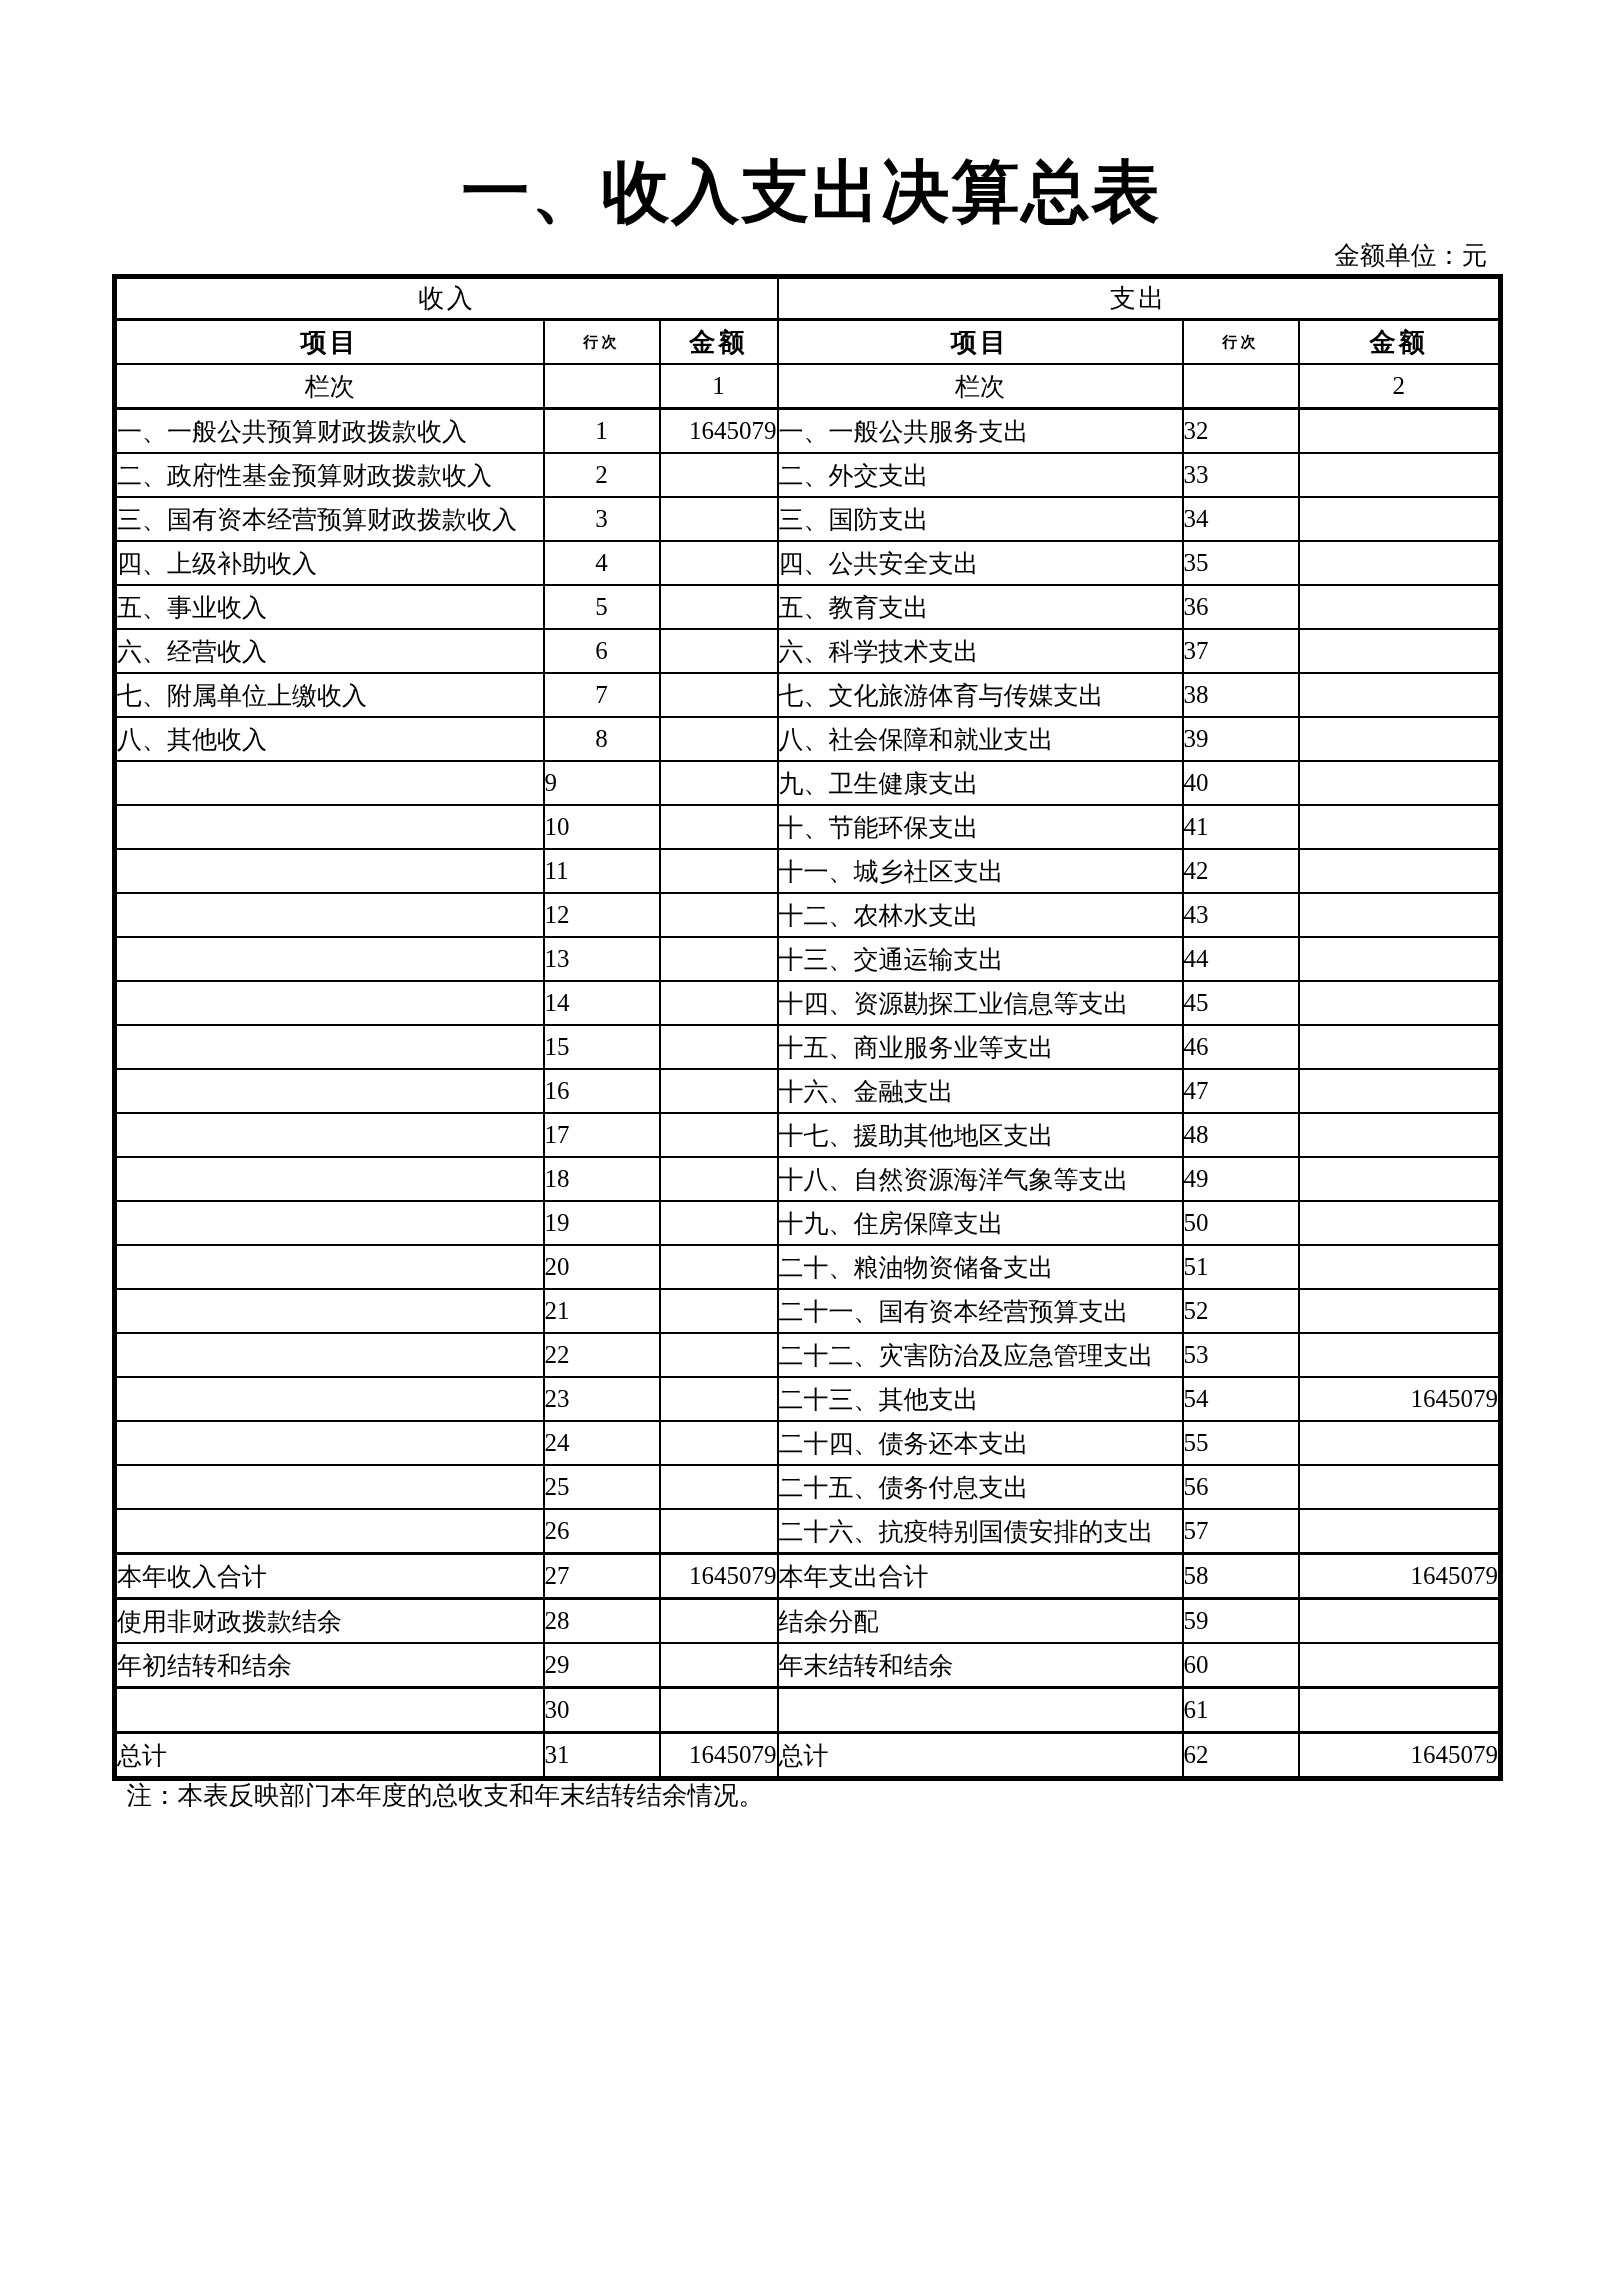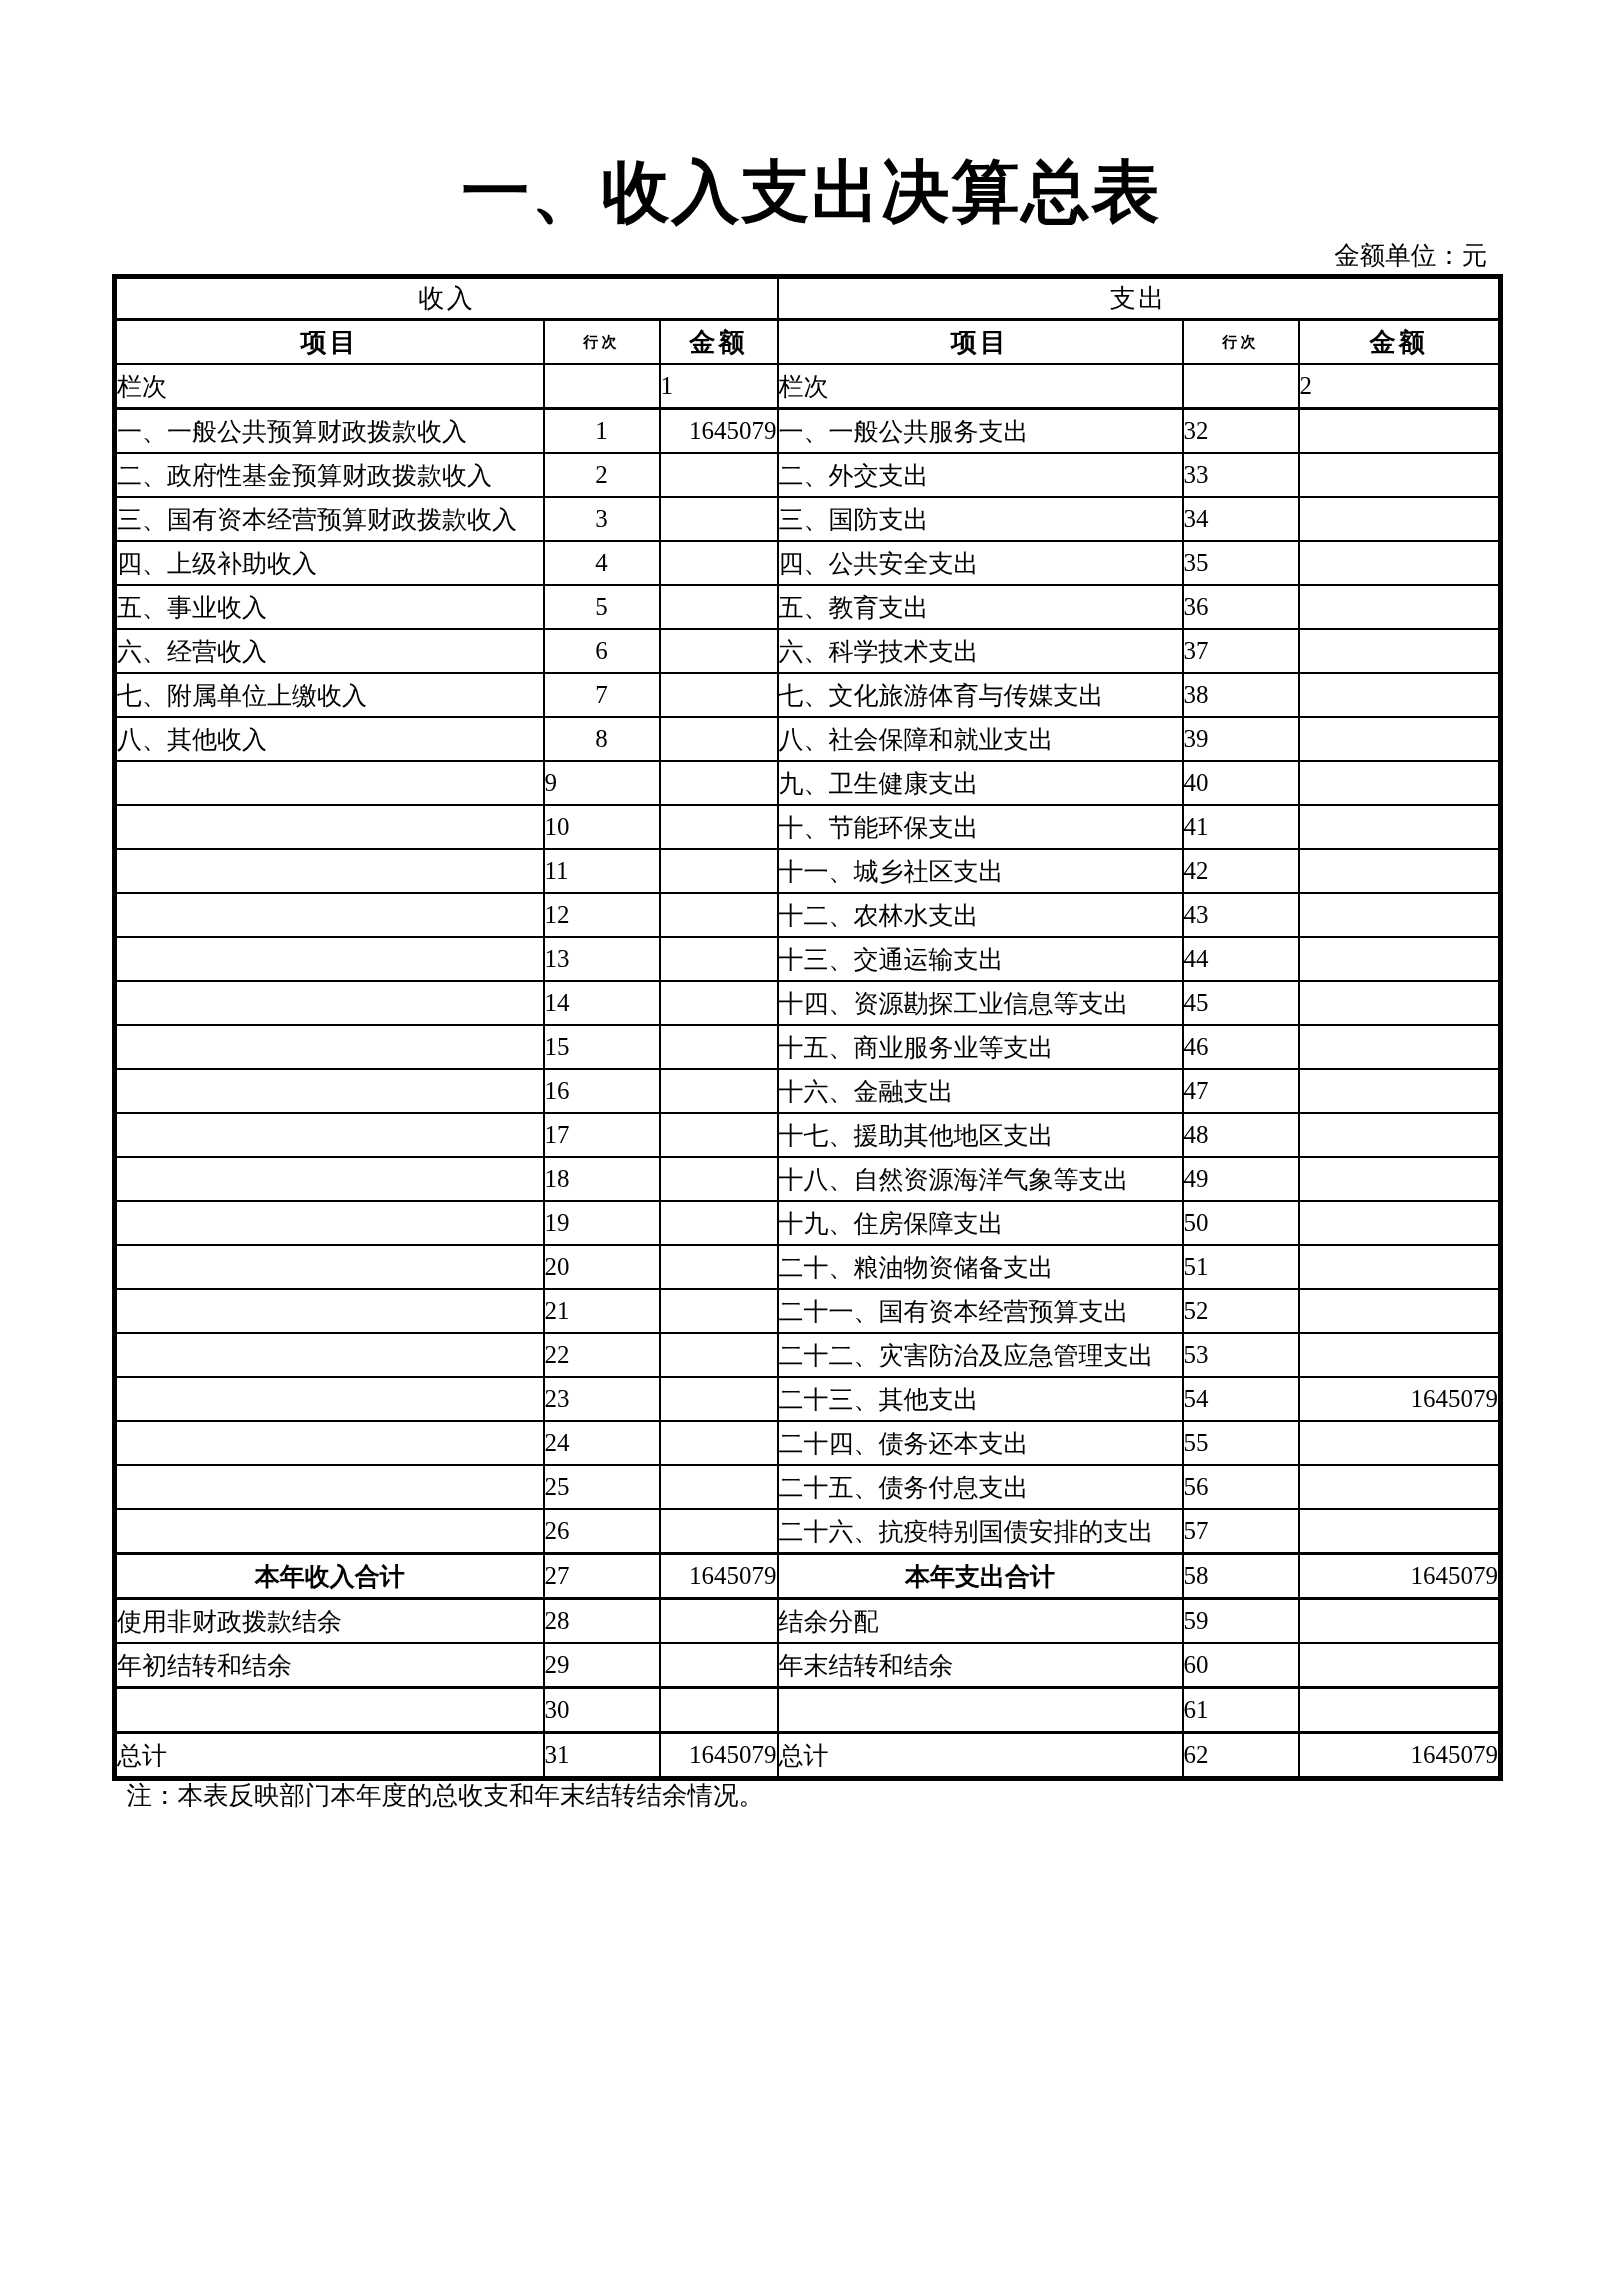--- a/index.html
+++ b/index.html
@@ -45,24 +45,24 @@
     font-weight: 400;
     padding: 0;
     overflow: hidden;
     white-space: nowrap;
     background: #fff;
   }
   tr.group-row th { height: 39px; font-size: 26px; letter-spacing: 2.6px; border-bottom: 3.3px solid #000; }
   tr.cols-row th { height: 42px; letter-spacing: 3.3px; font-size: 26px; }
   tr.cols-row th.small { font-size: 15px; }
   tr.cols-row th { border-bottom: 2.6px solid #000; font-weight: bold; }
-  tr.lanci-row td { height: 42px; border-bottom: 3.9px solid #000; }
+  tr.lanci-row td { height: 42px; text-align: center; border-bottom: 3.9px solid #000; }
   tbody tr td { height: 42px; }
   td.lbl { text-align: left; padding-left: 13px; }
-  td.lbl.bold-center { text-align: center; padding-left: 0; font-weight: 700; }
+  td.lbl.bold-center { padding-left: 0; font-weight: 400; }
   td.num { text-align: left; padding-left: 13px; }
   td.num.center { text-align: center; padding-left: 0; }
   td.amt { text-align: right; padding-right: 13px; }
   tr.total-row td { border-top: 3.3px solid #000; border-bottom: 3.3px solid #000; }
   tr.sep-after td { border-bottom: 3.3px solid #000; }
   tr.grand-row td { border-top: 3.3px solid #000; }
   .footnote {
     padding-left: 14.4px;
     font-size: 25.5px;
     line-height: 1.2;

